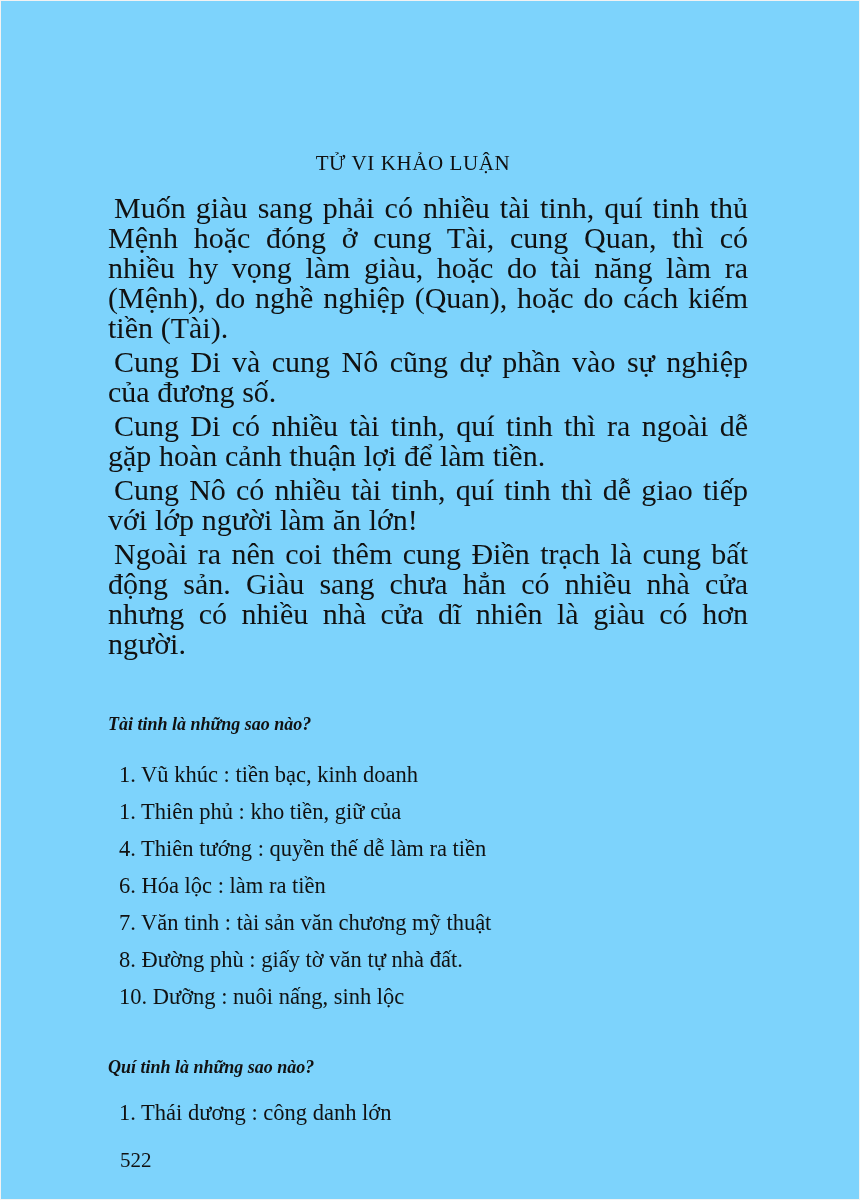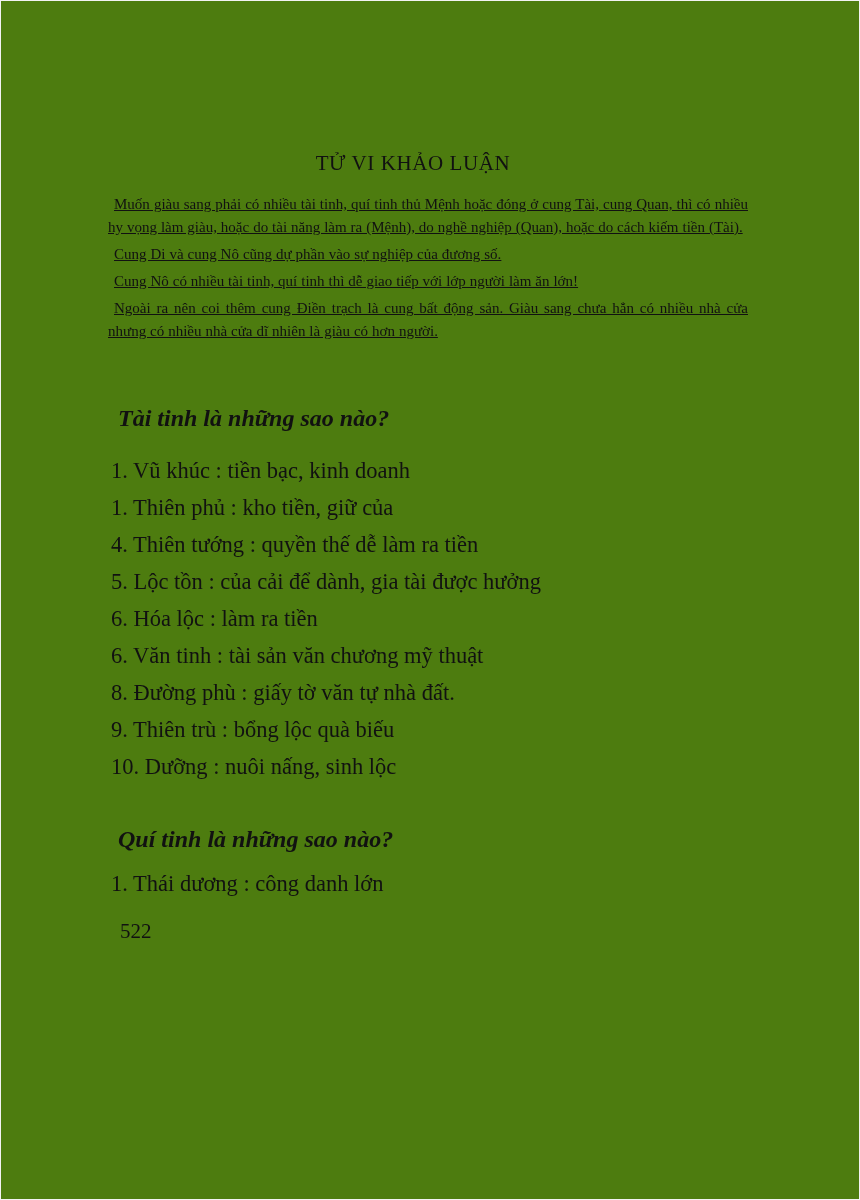--- a/index.html
+++ b/index.html
@@ -12,21 +12,21 @@
     background: #ffffff;
     font-family: "Liberation Serif", "DejaVu Serif", serif;
     color: #111111;
     overflow: hidden;
   }
 
   .page {
     position: relative;
     width: 860px;
     height: 1200px;
-    background: #4d7c0f;
+    background: #7dd3fc;
     box-sizing: border-box;
     padding: 0;
   }
 
   
   .page::before {
     content: "";
     position: absolute;
     inset: 0;
     border: 1px solid #f2f2f2;
@@ -45,49 +45,48 @@
     font-size: 21px;
     letter-spacing: 0.6px;
     line-height: 1.1;
     margin: 0 0 18px 0;
     font-weight: 400;
     padding-right: 30px;
   }
 
   p.body-par {
     margin: 0 0 4px 0;
-    font-size: 15px;
-    line-height: 23px;
+    font-size: 30px;
+    line-height: 30px;
     text-align: justify;
     text-indent: 6px;
     word-spacing: 0.2px;
-    text-decoration: underline;
   }
   p.body-par.last-of-group {
     margin-bottom: 22px;
   }
 
   .section-heading {
-    margin: 10px;
-    font-size: 24px;
+    margin: 0;
+    font-size: 18px;
     line-height: 31.5px;
     font-weight: bold;
     font-style: italic;
   }
 
   .heading-gap-top {
     height: 28px;
   }
   .heading-gap-bottom {
     height: 4px;
   }
 
   ol.star-list {
     list-style: none;
-    margin: 3px;
+    margin: 11px;
     padding: 0;
   }
   ol.star-list li {
     font-size: 22.5px;
     line-height: 37px;
     white-space: nowrap;
   }
 
   .tail-gap {
     height: 26px;
@@ -103,38 +102,37 @@
 </head>
 <body>
 
 <div class="page">
   <div class="content">
 
     <div class="running-head">TỬ VI KHẢO LUẬN</div>
 
     <p class="body-par">Muốn giàu sang phải có nhiều tài tinh, quí tinh thủ Mệnh hoặc đóng ở cung Tài, cung Quan, thì có nhiều hy vọng làm giàu, hoặc do tài năng làm ra (Mệnh), do nghề nghiệp (Quan), hoặc do cách kiếm tiền (Tài).</p>
     <p class="body-par">Cung Di và cung Nô cũng dự phần vào sự nghiệp của đương số.</p>
+    <p class="body-par">Cung Di có nhiều tài tinh, quí tinh thì ra ngoài dễ gặp hoàn cảnh thuận lợi để làm tiền.</p>
     <p class="body-par">Cung Nô có nhiều tài tinh, quí tinh thì dễ giao tiếp với lớp người làm ăn lớn!</p>
     <p class="body-par last-of-group">Ngoài ra nên coi thêm cung Điền trạch là cung bất động sản. Giàu sang chưa hẳn có nhiều nhà cửa nhưng có nhiều nhà cửa dĩ nhiên là giàu có hơn người.</p>
 
     <div class="heading-gap-top"></div>
 
     <div class="section-heading">Tài tinh là những sao nào?</div>
 
     <div class="heading-gap-bottom"></div>
 
     <ol class="star-list">
       <li>1. Vũ khúc : tiền bạc, kinh doanh</li>
       <li>1. Thiên phủ : kho tiền, giữ của</li>
       <li>4. Thiên tướng : quyền thế dễ làm ra tiền</li>
-      <li>5. Lộc tồn : của cải để dành, gia tài được hưởng</li>
       <li>6. Hóa lộc : làm ra tiền</li>
-      <li>6. Văn tinh : tài sản văn chương mỹ thuật</li>
+      <li>7. Văn tinh : tài sản văn chương mỹ thuật</li>
       <li>8. Đường phù : giấy tờ văn tự nhà đất.</li>
-      <li>9. Thiên trù : bổng lộc quà biếu</li>
       <li>10. Dưỡng : nuôi nấng, sinh lộc</li>
     </ol>
 
     <div class="tail-gap"></div>
 
     <div class="section-heading">Quí tinh là những sao nào?</div>
 
     <ol class="star-list">
       <li>1. Thái dương : công danh lớn</li>
     </ol>

